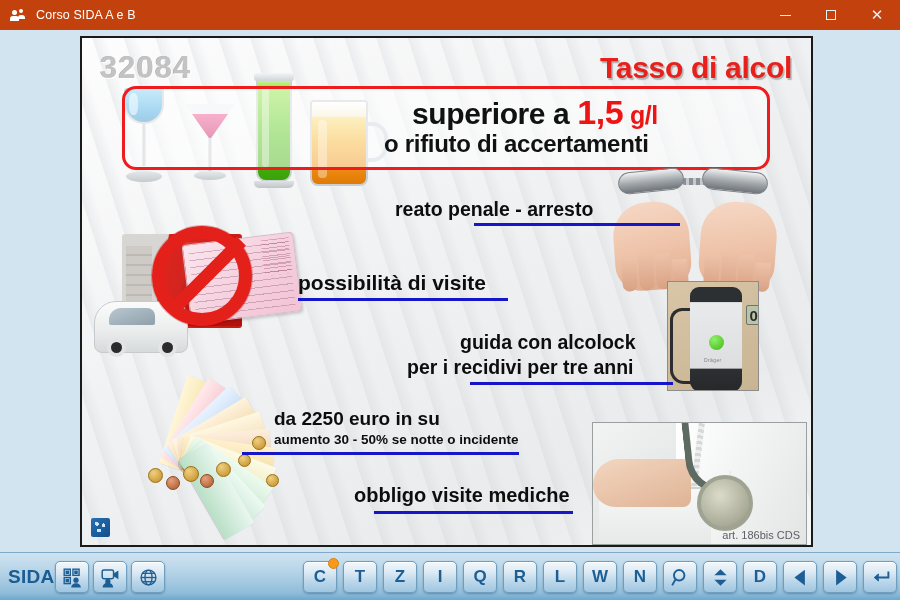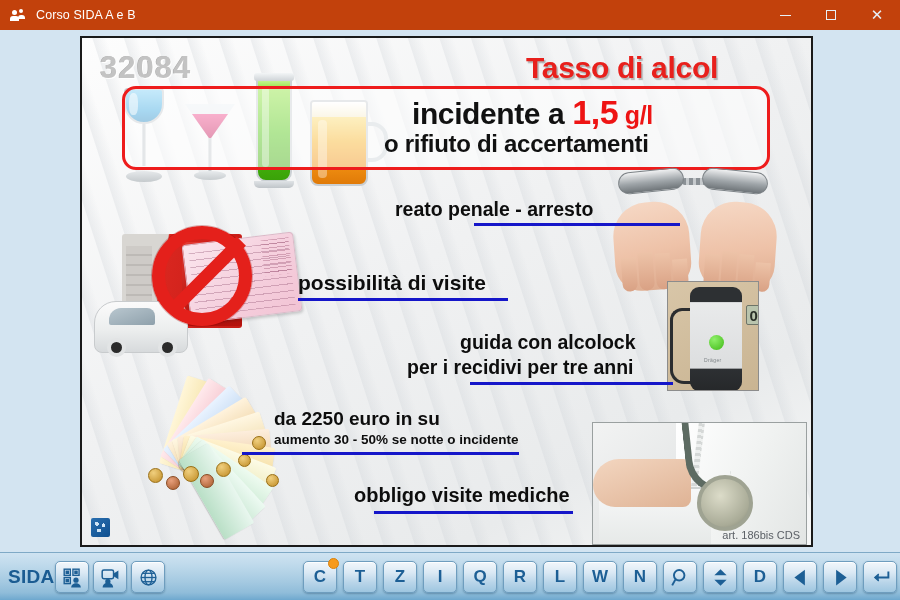--- a/index.html
+++ b/index.html
@@ -144,21 +144,21 @@
   .g-beer .handle {
     position: absolute; top: 26px; left: 54px; width: 24px; height: 40px;
     border: 4px solid rgba(205,212,217,0.95);
     border-left: none;
     border-radius: 0 16px 16px 0;
   }
 
   
   .hl-title {
     position: absolute; left: 370px; top: 13px; width: 340px;
-    text-align: center;
+    text-align: right;
     color: #e8201c; font-size: 30px; font-weight: bold;
     font-family: "Liberation Sans", sans-serif;
     text-shadow: 1.5px 1.5px 1px rgba(130,130,130,0.55);
     letter-spacing: -0.3px;
   }
   .hl-box {
     position: absolute; left: 40px; top: 48px;
     width: 648px; height: 84px;
     border: 3px solid #ee1c1c;
     border-radius: 14px;
@@ -428,21 +428,21 @@
         <div class="handle"></div>
         <div class="mug">
             <div class="foam"></div>
           </div>
       </div>
     </div>
 
     <div class="hl-title">Tasso di alcol</div>
     <div class="hl-box"></div>
     <div class="hl-l1">
-      <span>incidente a </span><span class="num">1,5</span><span class="unit"> g/l</span>
+      <span>superiore a </span><span class="num">1,5</span><span class="unit"> g/l</span>
     </div>
     <div class="hl-l2">o rifiuto di accertamenti</div>
 
     <div class="ph-vehicles">
       <div class="truck">
         <div class="boxlines"></div>
           <div class="cab"></div>
           <div class="win"></div>
           <div class="grille"></div>
       </div>

